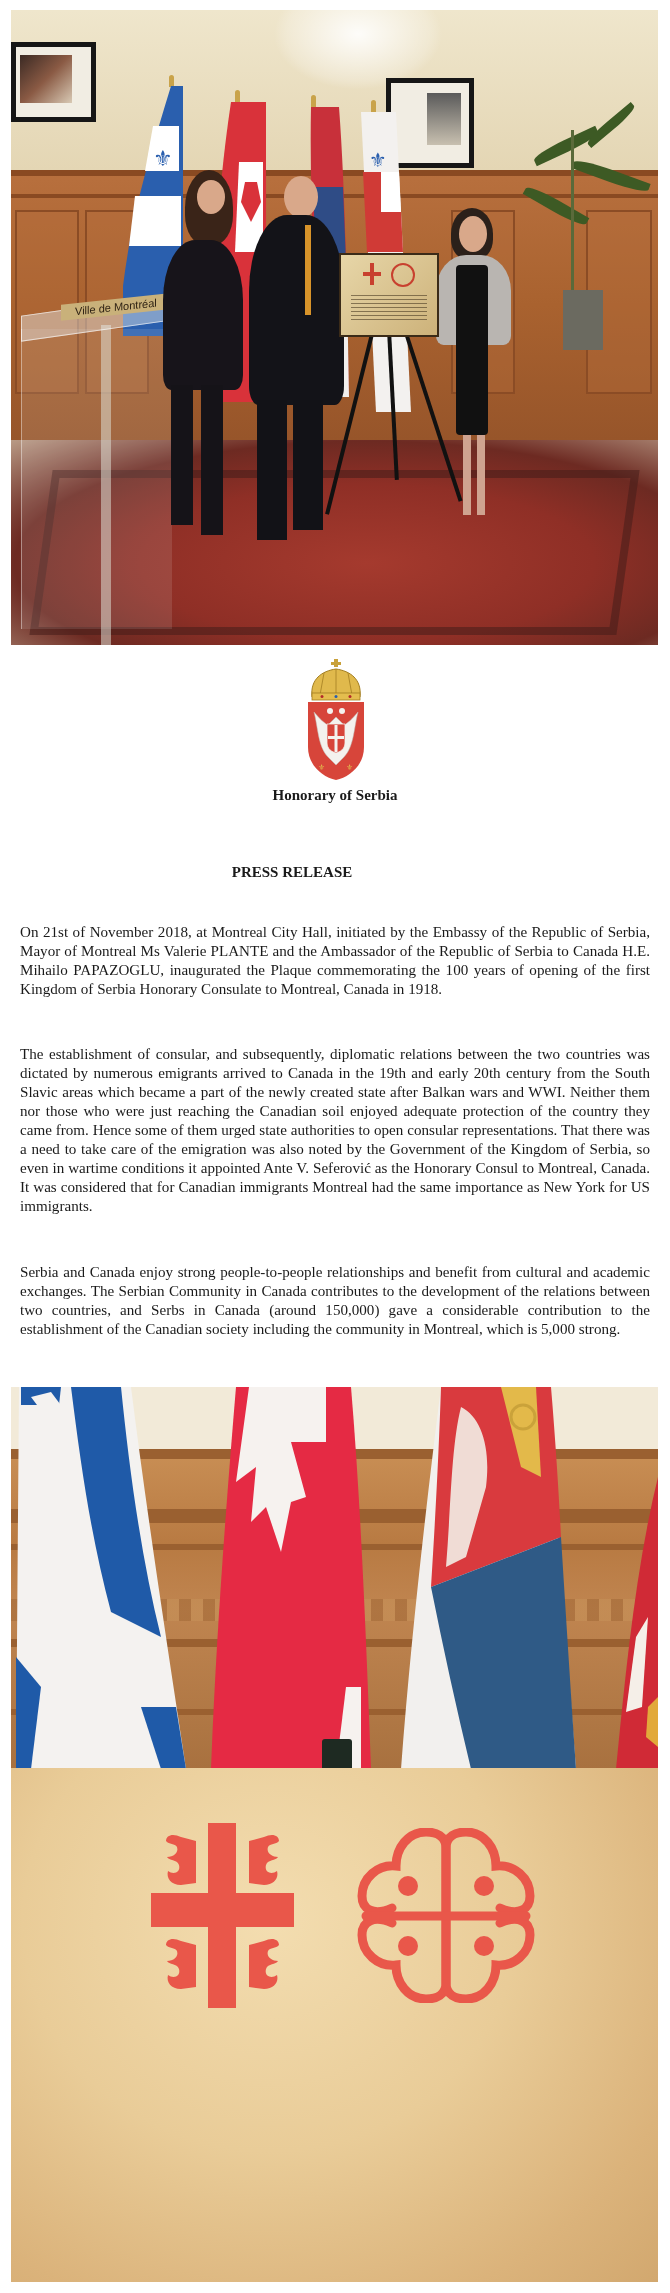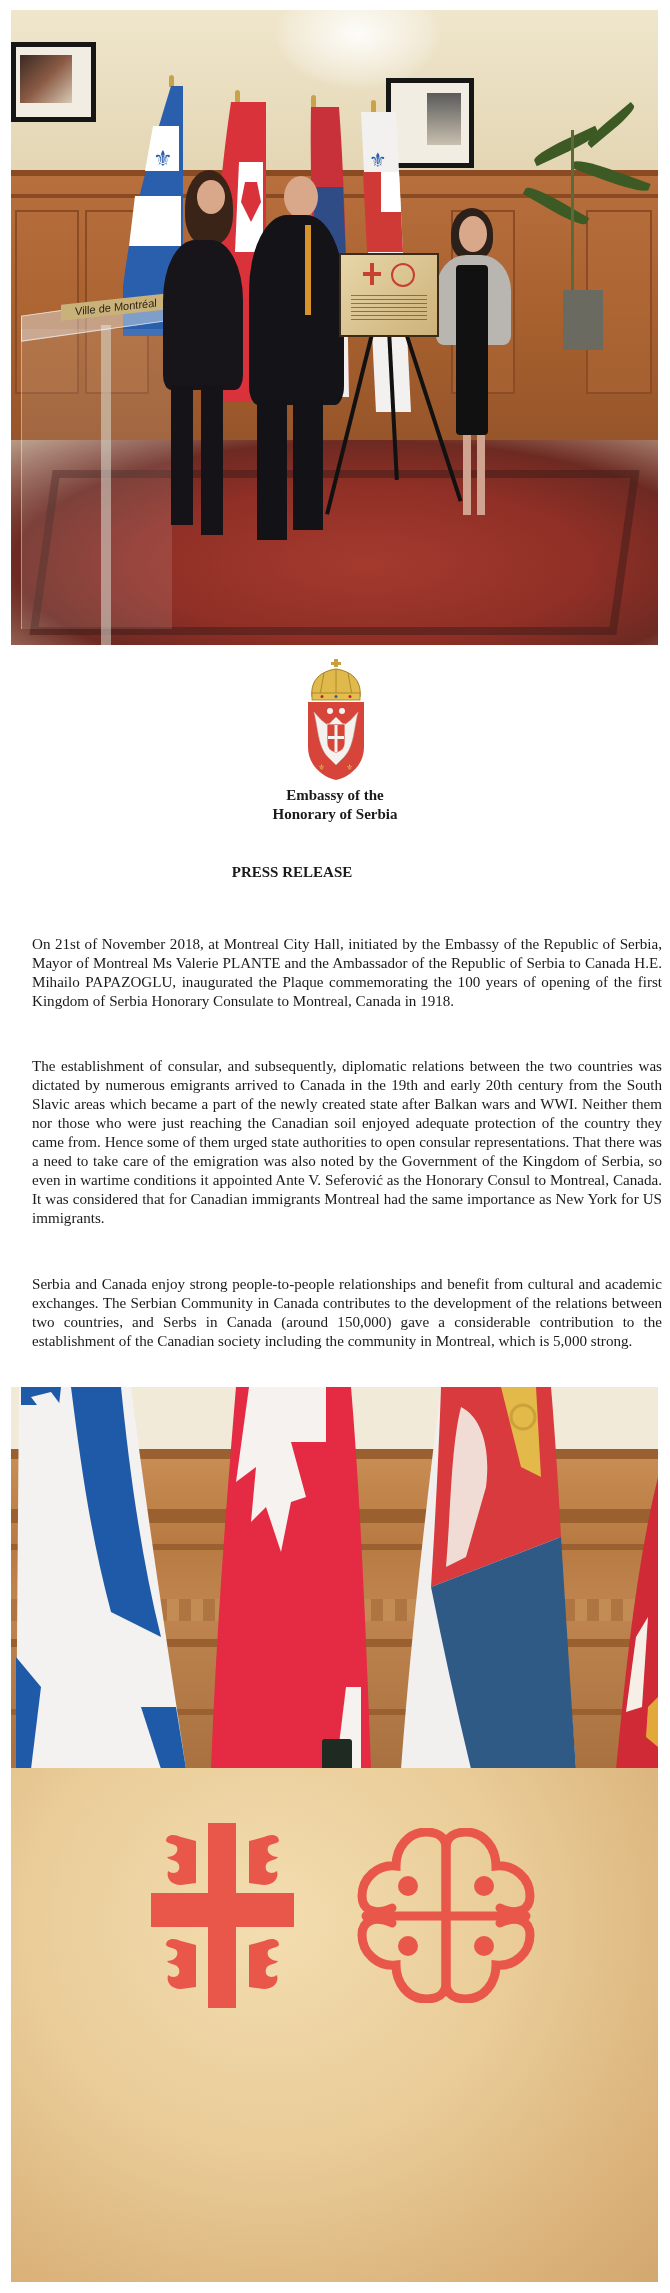--- a/index.html
+++ b/index.html
@@ -39,21 +39,21 @@
   .podium .stem { position: absolute; left: 80px; top: 20px; width: 10px; height: 320px; background: rgba(220,220,210,.55); }
   .podium .glass { position: absolute; left: 0; top: 24px; width: 150px; height: 300px; background: rgba(240,240,235,.12); border-left: 1px solid rgba(255,255,255,.4); }
   .plant { position: absolute; border-radius: 50% 0; background: #3d5a24; }
 
   
   .emblem { position: absolute; left: 306px; top: 657px; width: 60px; height: 125px; }
   .title-block { position: absolute; left: 0; top: 786px; width: 670px; text-align: center; font-weight: bold; font-size: 15px; line-height: 19px; }
   .press { position: absolute; left: 0; top: 864px; width: 584px; text-align: center; font-weight: bold; font-size: 15px; letter-spacing: 0; }
 
   
-  .para { position: absolute; left: 20px; width: 630px; font-size: 15.1px; line-height: 19px; text-align: justify; margin: 12px; }
+  .para { position: absolute; left: 20px; width: 630px; font-size: 15.1px; line-height: 19px; text-align: justify; margin: 0; }
   .p1 { top: 923px; }
   .p2 { top: 1045px; }
   .p3 { top: 1263px; }
   .para:last-child { text-align-last: left; }
 
   
   .photo-bottom { position: absolute; left: 11px; top: 1387px; width: 647px; height: 895px; overflow: hidden; background: #d8b27a; }
   .b-wall { position: absolute; left: 0; top: 0; width: 100%; height: 62px; background: #f2ead8; }
   .b-wood { position: absolute; left: 0; top: 62px; width: 100%; height: 320px; background: linear-gradient(180deg, #c98f55 0%, #b87a42 30%, #c08550 50%, #a8713f 100%); }
   .b-wood .molding { position: absolute; left: 0; width: 100%; height: 10px; background: #9a6030; }
@@ -194,21 +194,20 @@
 
   <path d="M21 67 L39 67 L39 86 C39 92 34 95 30 96 C26 95 21 92 21 86 Z" fill="#d7453a" stroke="#f4f2ee" stroke-width="0.8"></path>
   <rect x="28.5" y="68" width="3" height="27" fill="#f4f2ee"></rect>
   <rect x="22" y="79" width="16" height="3" fill="#f4f2ee"></rect>
 
   <text x="12" y="113" font-size="8" fill="#e0b94c" font-family="DejaVu Sans, sans-serif">⚜</text>
   <text x="40" y="113" font-size="8" fill="#e0b94c" font-family="DejaVu Sans, sans-serif">⚜</text>
 </svg>
 
 <div class="title-block">
-  <div>Embassy of the</div>
   <div>Honorary of Serbia</div>
 </div>
 <div class="press">PRESS RELEASE</div>
 
 <p class="para p1">On 21st of November 2018, at Montreal City Hall, initiated by the Embassy of the Republic of Serbia, Mayor of Montreal Ms Valerie PLANTE and the Ambassador of the Republic of Serbia to Canada H.E. Mihailo PAPAZOGLU, inaugurated the Plaque commemorating the 100 years of opening of the first Kingdom of Serbia Honorary Consulate to Montreal, Canada in 1918.</p>
 <p class="para p2">The establishment of consular, and subsequently, diplomatic relations between the two countries was dictated by numerous emigrants arrived to Canada in the 19th and early 20th century from the South Slavic areas which became a part of the newly created state after Balkan wars and WWI. Neither them nor those who were just reaching the Canadian soil enjoyed adequate protection of the country they came from. Hence some of them urged state authorities to open consular representations. That there was a need to take care of the emigration was also noted by the Government of the Kingdom of Serbia, so even in wartime conditions it appointed Ante V. Seferović as the Honorary Consul to Montreal, Canada. It was considered that for Canadian immigrants Montreal had the same importance as New York for US immigrants.</p>
 <p class="para p3">Serbia and Canada enjoy strong people-to-people relationships and benefit from cultural and academic exchanges. The Serbian Community in Canada contributes to the development of the relations between two countries, and Serbs in Canada (around 150,000) gave a considerable contribution to the establishment of the Canadian society including the community in Montreal, which is 5,000 strong.</p>
 
 <div class="photo-bottom">
   <div class="b-wall"></div>

